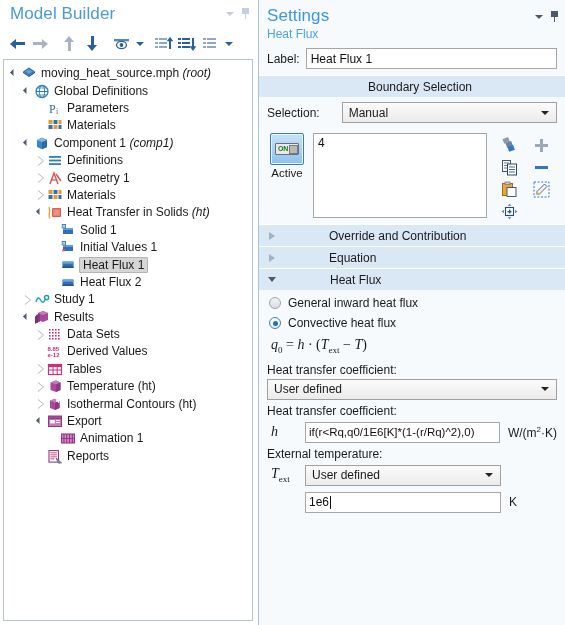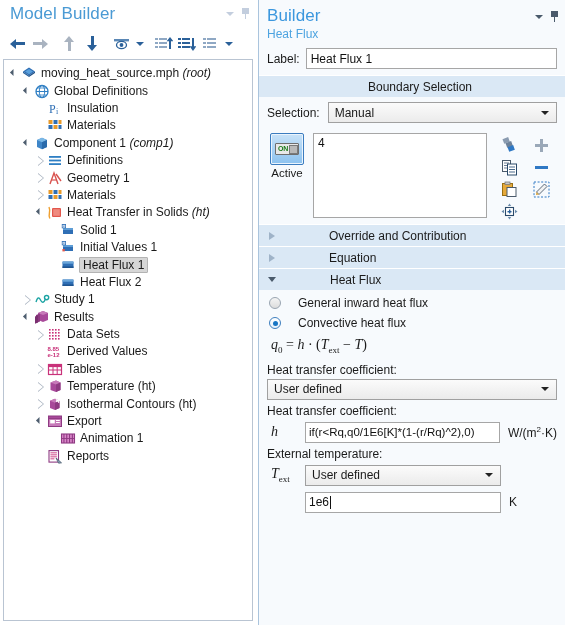--- a/index.html
+++ b/index.html
@@ -232,21 +232,21 @@
   }
   .tri-down {
     width: 0; height: 0;
     border-left: 4.5px solid transparent;
     border-right: 4.5px solid transparent;
     border-top: 5px solid #4a5a6b;
     margin-left: 3px;
   }
 
   .sec-body { padding: 5px 8px 6px 8px; background: #f7fafd; }
-  .row { display: flex; align-items: center; gap: 8px; }
+  .row { display: flex; align-items: center; gap: 22px; }
   .fld-label { font-size: 12px; color: #1a1a1a; }
   .combo {
     flex: 1;
     height: 21px;
     border: 1px solid #a0a0a0;
     background: linear-gradient(#fbfbfb, #ebebeb);
     display: flex; align-items: center;
     padding-left: 6px;
     font-size: 12px; color: #1a1a1a;
     position: relative;
@@ -298,21 +298,21 @@
     width: 64px;
     display: grid;
     grid-template-columns: 1fr 1fr;
     grid-auto-rows: 22px;
     align-items: center;
     justify-items: center;
     padding-top: 1px;
   }
   .ticon { width: 17px; height: 17px; position: relative; }
 
-  .radio-row { display:flex; align-items:center; gap:17px; padding: 6px 8px 0 10px; }
+  .radio-row { display:flex; align-items:center; gap:7px; padding: 6px 8px 0 10px; }
   .radio {
     width: 12px; height: 12px; border-radius: 50%;
     border: 1px solid #9aa5b1;
     background: linear-gradient(#f4f4f4,#dcdcdc);
     position: relative; flex: 0 0 12px;
   }
   .radio.on { border-color:#3f7fbf; background: linear-gradient(#ffffff,#e6f1fb); }
   .radio.on::after {
     content:""; position:absolute; left:2.5px; top:2.5px; width:5px; height:5px;
     border-radius:50%; background:#1775c4;
@@ -475,21 +475,21 @@
             <span class="lbl">Global Definitions</span>
           </div>
           <div class="trow ind2">
             <span class="exp "></span>
             <span class="ico">
               <svg width="16" height="15" viewBox="0 0 16 15">
                 <text x="2" y="12" font-family="Liberation Serif, serif" font-size="12" fill="#2f6fb5">P</text>
                 <text x="9" y="13" font-family="Liberation Serif, serif" font-size="8" fill="#2f6fb5">i</text>
               </svg>
             </span>
-            <span class="lbl">Insulation</span>
+            <span class="lbl">Parameters</span>
           </div>
           <div class="trow ind2">
             <span class="exp "></span>
             <span class="ico">
               <svg width="16" height="15" viewBox="0 0 16 15">
                 <rect x="1.5" y="2" width="4" height="4" fill="#e89a2a"></rect>
                 <rect x="6.5" y="2" width="4" height="4" fill="#2f6fb5"></rect>
                 <rect x="1.5" y="7" width="4" height="4" fill="#2f6fb5"></rect>
                 <rect x="6.5" y="7" width="4" height="4" fill="#e89a2a"></rect>
                 <rect x="11.5" y="2" width="3" height="4" fill="#e89a2a"></rect>
@@ -748,21 +748,21 @@
             <span class="lbl">Reports</span>
           </div>
         </div>
     </div>
   </div>
 
   <div class="st-panel">
 
     <div class="st-head">
       <div class="st-titlerow">
-        <div class="st-title">Builder</div>
+        <div class="st-title">Settings</div>
         <div class="st-titlebtns">
           <div class="tb-caret-d"></div>
           <div class="tb-pin-d"></div>
         </div>
       </div>
       <div class="st-sub">Heat Flux</div>
     </div>
 
     <div class="label-row">
       <span class="lab">Label:</span>

